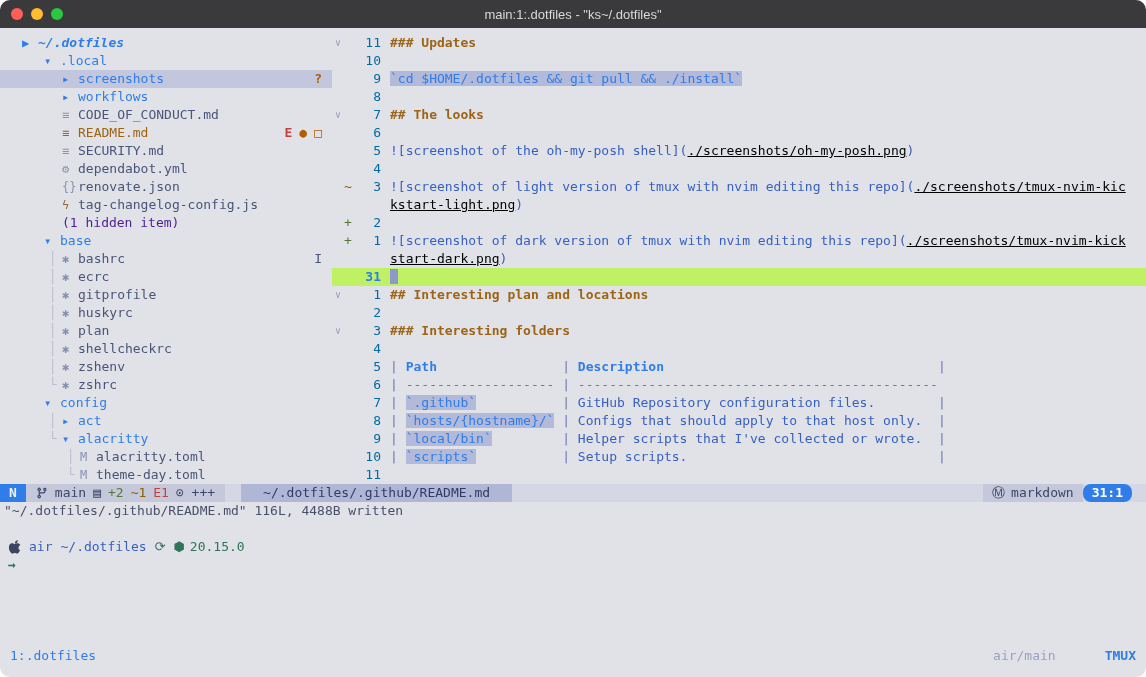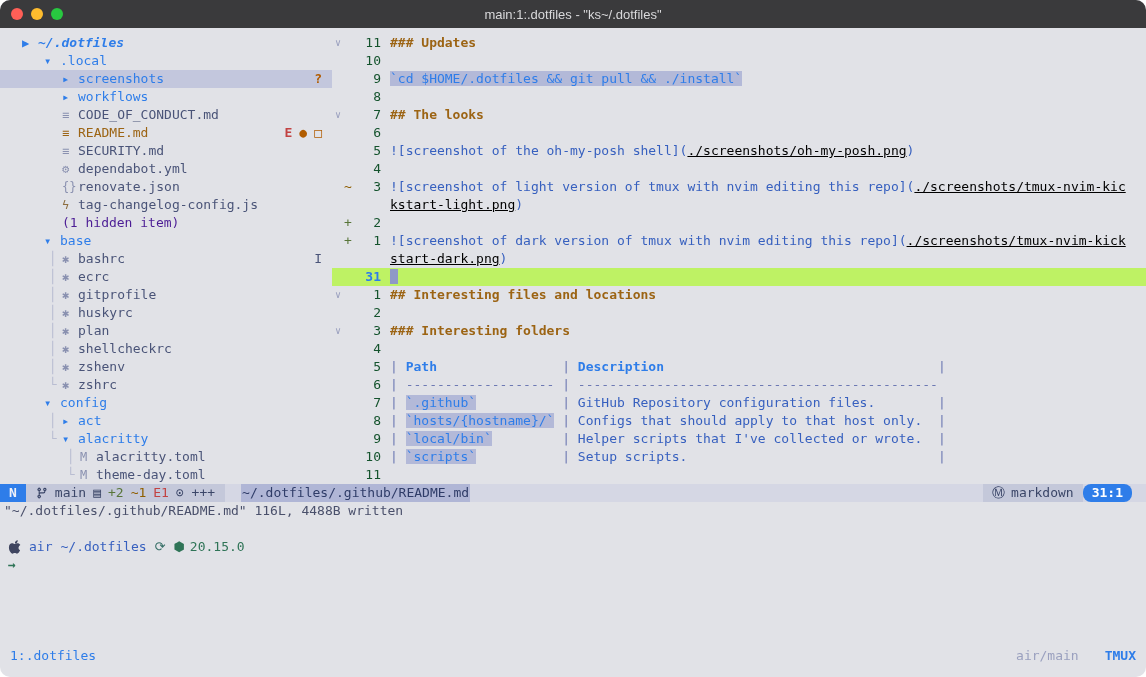--- a/index.html
+++ b/index.html
@@ -30,57 +30,57 @@
   .nt-label.hidden{color:#4c1d95;}
   .nt-badges{margin-left:auto;padding-right:10px;display:flex;gap:7px;font-weight:bold;}
   .bd-orange{color:#b15c00;}.bd-red{color:#c24242;}.bd-dark{color:#4a5478;font-weight:normal;}
   
   .editor{flex:1;padding-top:6px;overflow:hidden;}
   .ed-row{height:18px;line-height:18px;display:flex;white-space:pre;}
   .ed-row.cur{background:#bef264;}
   .ed-fold{width:12px;flex:none;text-align:center;color:#9aa0bf;font-size:10px;}
   .ed-sign{width:11px;flex:none;}
   .sign-add{color:#587539;}.sign-change{color:#8f5e00;}
-  .ed-num{width:26px;flex:none;text-align:right;color:#14532d;margin-right:9px;}
+  .ed-num{width:26px;flex:none;text-align:right;color:#0369a1;margin-right:9px;}
   .ed-row.cur .ed-num{color:#2e7de9;font-weight:bold;}
   .ed-text{white-space:pre;}
   .seg-h{color:#9c6414;font-weight:bold;}
   .seg-x{color:#3760bf;}
   .seg-l{color:#000000;text-decoration:underline;}
   .seg-c{color:#2e7de9;background:#b3b9d8;}
   .seg-p{color:#6d79b3;}
   .seg-b{color:#2e7de9;font-weight:bold;}
   .cursor-block{display:inline-block;width:8px;height:15px;background:#8f98c6;vertical-align:text-bottom;}
   
   .statusrow{height:18px;flex:none;display:flex;}
   .nt-status{width:332px;flex:none;background:#dcdee8;color:#3b4668;padding-left:4px;line-height:18px;}
   .lualine{flex:1;display:flex;align-items:stretch;background:#d5d7e4;line-height:18px;}
   .ll-mode{background:#2e7de9;color:#eff1f8;font-weight:bold;padding:0 9px;}
   .ll-git{background:#c4c8da;color:#3b4668;padding:0 10px;display:flex;gap:7px;align-items:center;}
   .ll-added{color:#587539;}.ll-changed{color:#8f5e00;}.ll-error{color:#c24242;}
   .ll-dicon{color:#3b4668;}
-  .ll-file{background:#b0b6d6;color:#2f3c68;padding:0 1px;margin-left:16px;}
+  .ll-file{background:#b0b6d6;color:#2f3c68;padding:0 22px;margin-left:16px;}
   .ll-spacer{flex:1;}
   .ll-ft{background:#c4c8da;color:#3b4668;padding:0 9px;display:flex;gap:6px;align-items:center;}
   .ll-pos{background:#2e7de9;color:#fff;font-weight:bold;padding:0 9px;margin-right:14px;border-radius:8px;}
   .branch-svg{display:inline-block;vertical-align:-2px;}
   
   .msgline{height:18px;flex:none;line-height:18px;color:#4a506b;padding-left:4px;}
   .bottom{flex:1;display:flex;flex-direction:column;}
   .blank{height:18px;flex:none;}
   .prompt-line{height:18px;flex:none;line-height:18px;padding-left:8px;display:flex;align-items:center;gap:8px;}
   .p-host,.p-path{color:#3760bf;font-weight:normal;}
   .p-sync{color:#387068;}
   .p-node{color:#2f7457;display:flex;gap:5px;}
   .arrow-line{height:18px;flex:none;line-height:18px;padding-left:8px;color:#2f7457;font-weight:bold;}
   .tmuxbar{margin-top:auto;margin-bottom:13px;height:17px;flex:none;line-height:17px;display:flex;padding:0 10px;}
   .tm-left{color:#2e7de9;}
   .tm-right{margin-left:auto;display:flex;gap:26px;}
   .tm-host{color:#9aa0bf;}
-  .tm-label{color:#2e7de9;font-weight:bold;}
+  .tm-label{color:#2e7de9;font-weight:bold;margin-left:23px;}
   .apple-svg{display:inline-block;vertical-align:-2px;}
 </style>
 </head>
 <body>
 
 <div class="window">
 
   <div class="titlebar">
     <div class="lights">
       <span class="light red"></span>
@@ -126,21 +126,21 @@
         <div class="ed-row"><span class="ed-fold">∨</span><span class="ed-sign "></span><span class="ed-num">7</span><span class="ed-text"><span class="seg-h">## The looks</span></span></div>
         <div class="ed-row"><span class="ed-fold"></span><span class="ed-sign "></span><span class="ed-num">6</span><span class="ed-text"></span></div>
         <div class="ed-row"><span class="ed-fold"></span><span class="ed-sign "></span><span class="ed-num">5</span><span class="ed-text"><span class="seg-x">![screenshot of the oh-my-posh shell](</span><span class="seg-l">./screenshots/oh-my-posh.png</span><span class="seg-x">)</span></span></div>
         <div class="ed-row"><span class="ed-fold"></span><span class="ed-sign "></span><span class="ed-num">4</span><span class="ed-text"></span></div>
         <div class="ed-row"><span class="ed-fold"></span><span class="ed-sign sign-change">~</span><span class="ed-num">3</span><span class="ed-text"><span class="seg-x">![screenshot of light version of tmux with nvim editing this repo](</span><span class="seg-l">./screenshots/tmux-nvim-kic</span></span></div>
         <div class="ed-row"><span class="ed-fold"></span><span class="ed-sign "></span><span class="ed-num"></span><span class="ed-text"><span class="seg-l">kstart-light.png</span><span class="seg-x">)</span></span></div>
         <div class="ed-row"><span class="ed-fold"></span><span class="ed-sign sign-add">+</span><span class="ed-num">2</span><span class="ed-text"></span></div>
         <div class="ed-row"><span class="ed-fold"></span><span class="ed-sign sign-add">+</span><span class="ed-num">1</span><span class="ed-text"><span class="seg-x">![screenshot of dark version of tmux with nvim editing this repo](</span><span class="seg-l">./screenshots/tmux-nvim-kick</span></span></div>
         <div class="ed-row"><span class="ed-fold"></span><span class="ed-sign "></span><span class="ed-num"></span><span class="ed-text"><span class="seg-l">start-dark.png</span><span class="seg-x">)</span></span></div>
         <div class="ed-row cur"><span class="ed-fold"></span><span class="ed-sign "></span><span class="ed-num">31</span><span class="ed-text"><span class="cursor-block">&nbsp;</span></span></div>
-        <div class="ed-row"><span class="ed-fold">∨</span><span class="ed-sign "></span><span class="ed-num">1</span><span class="ed-text"><span class="seg-h">## Interesting files and locations</span></span></div>
+        <div class="ed-row"><span class="ed-fold">∨</span><span class="ed-sign "></span><span class="ed-num">1</span><span class="ed-text"><span class="seg-h">## Interesting plan and locations</span></span></div>
         <div class="ed-row"><span class="ed-fold"></span><span class="ed-sign "></span><span class="ed-num">2</span><span class="ed-text"></span></div>
         <div class="ed-row"><span class="ed-fold">∨</span><span class="ed-sign "></span><span class="ed-num">3</span><span class="ed-text"><span class="seg-h">### Interesting folders</span></span></div>
         <div class="ed-row"><span class="ed-fold"></span><span class="ed-sign "></span><span class="ed-num">4</span><span class="ed-text"></span></div>
         <div class="ed-row"><span class="ed-fold"></span><span class="ed-sign "></span><span class="ed-num">5</span><span class="ed-text"><span class="seg-p">| </span><span class="seg-b">Path</span><span class="seg-x">                </span><span class="seg-p">| </span><span class="seg-b">Description</span><span class="seg-x">                                   </span><span class="seg-p">|</span></span></div>
         <div class="ed-row"><span class="ed-fold"></span><span class="ed-sign "></span><span class="ed-num">6</span><span class="ed-text"><span class="seg-p">| </span><span class="seg-p">------------------- </span><span class="seg-p">| </span><span class="seg-p">----------------------------------------------</span></span></div>
         <div class="ed-row"><span class="ed-fold"></span><span class="ed-sign "></span><span class="ed-num">7</span><span class="ed-text"><span class="seg-p">| </span><span class="seg-c">`.github`</span><span class="seg-x">           </span><span class="seg-p">| </span><span class="seg-x">GitHub Repository configuration files.</span><span class="seg-x">        </span><span class="seg-p">|</span></span></div>
         <div class="ed-row"><span class="ed-fold"></span><span class="ed-sign "></span><span class="ed-num">8</span><span class="ed-text"><span class="seg-p">| </span><span class="seg-c">`hosts/{hostname}/`</span><span class="seg-x"> </span><span class="seg-p">| </span><span class="seg-x">Configs that should apply to that host only.</span><span class="seg-x">  </span><span class="seg-p">|</span></span></div>
         <div class="ed-row"><span class="ed-fold"></span><span class="ed-sign "></span><span class="ed-num">9</span><span class="ed-text"><span class="seg-p">| </span><span class="seg-c">`local/bin`</span><span class="seg-x">         </span><span class="seg-p">| </span><span class="seg-x">Helper scripts that I've collected or wrote.</span><span class="seg-x">  </span><span class="seg-p">|</span></span></div>
         <div class="ed-row"><span class="ed-fold"></span><span class="ed-sign "></span><span class="ed-num">10</span><span class="ed-text"><span class="seg-p">| </span><span class="seg-c">`scripts`</span><span class="seg-x">           </span><span class="seg-p">| </span><span class="seg-x">Setup scripts.</span><span class="seg-x">                                </span><span class="seg-p">|</span></span></div>
         <div class="ed-row"><span class="ed-fold"></span><span class="ed-sign "></span><span class="ed-num">11</span><span class="ed-text"></span></div>

